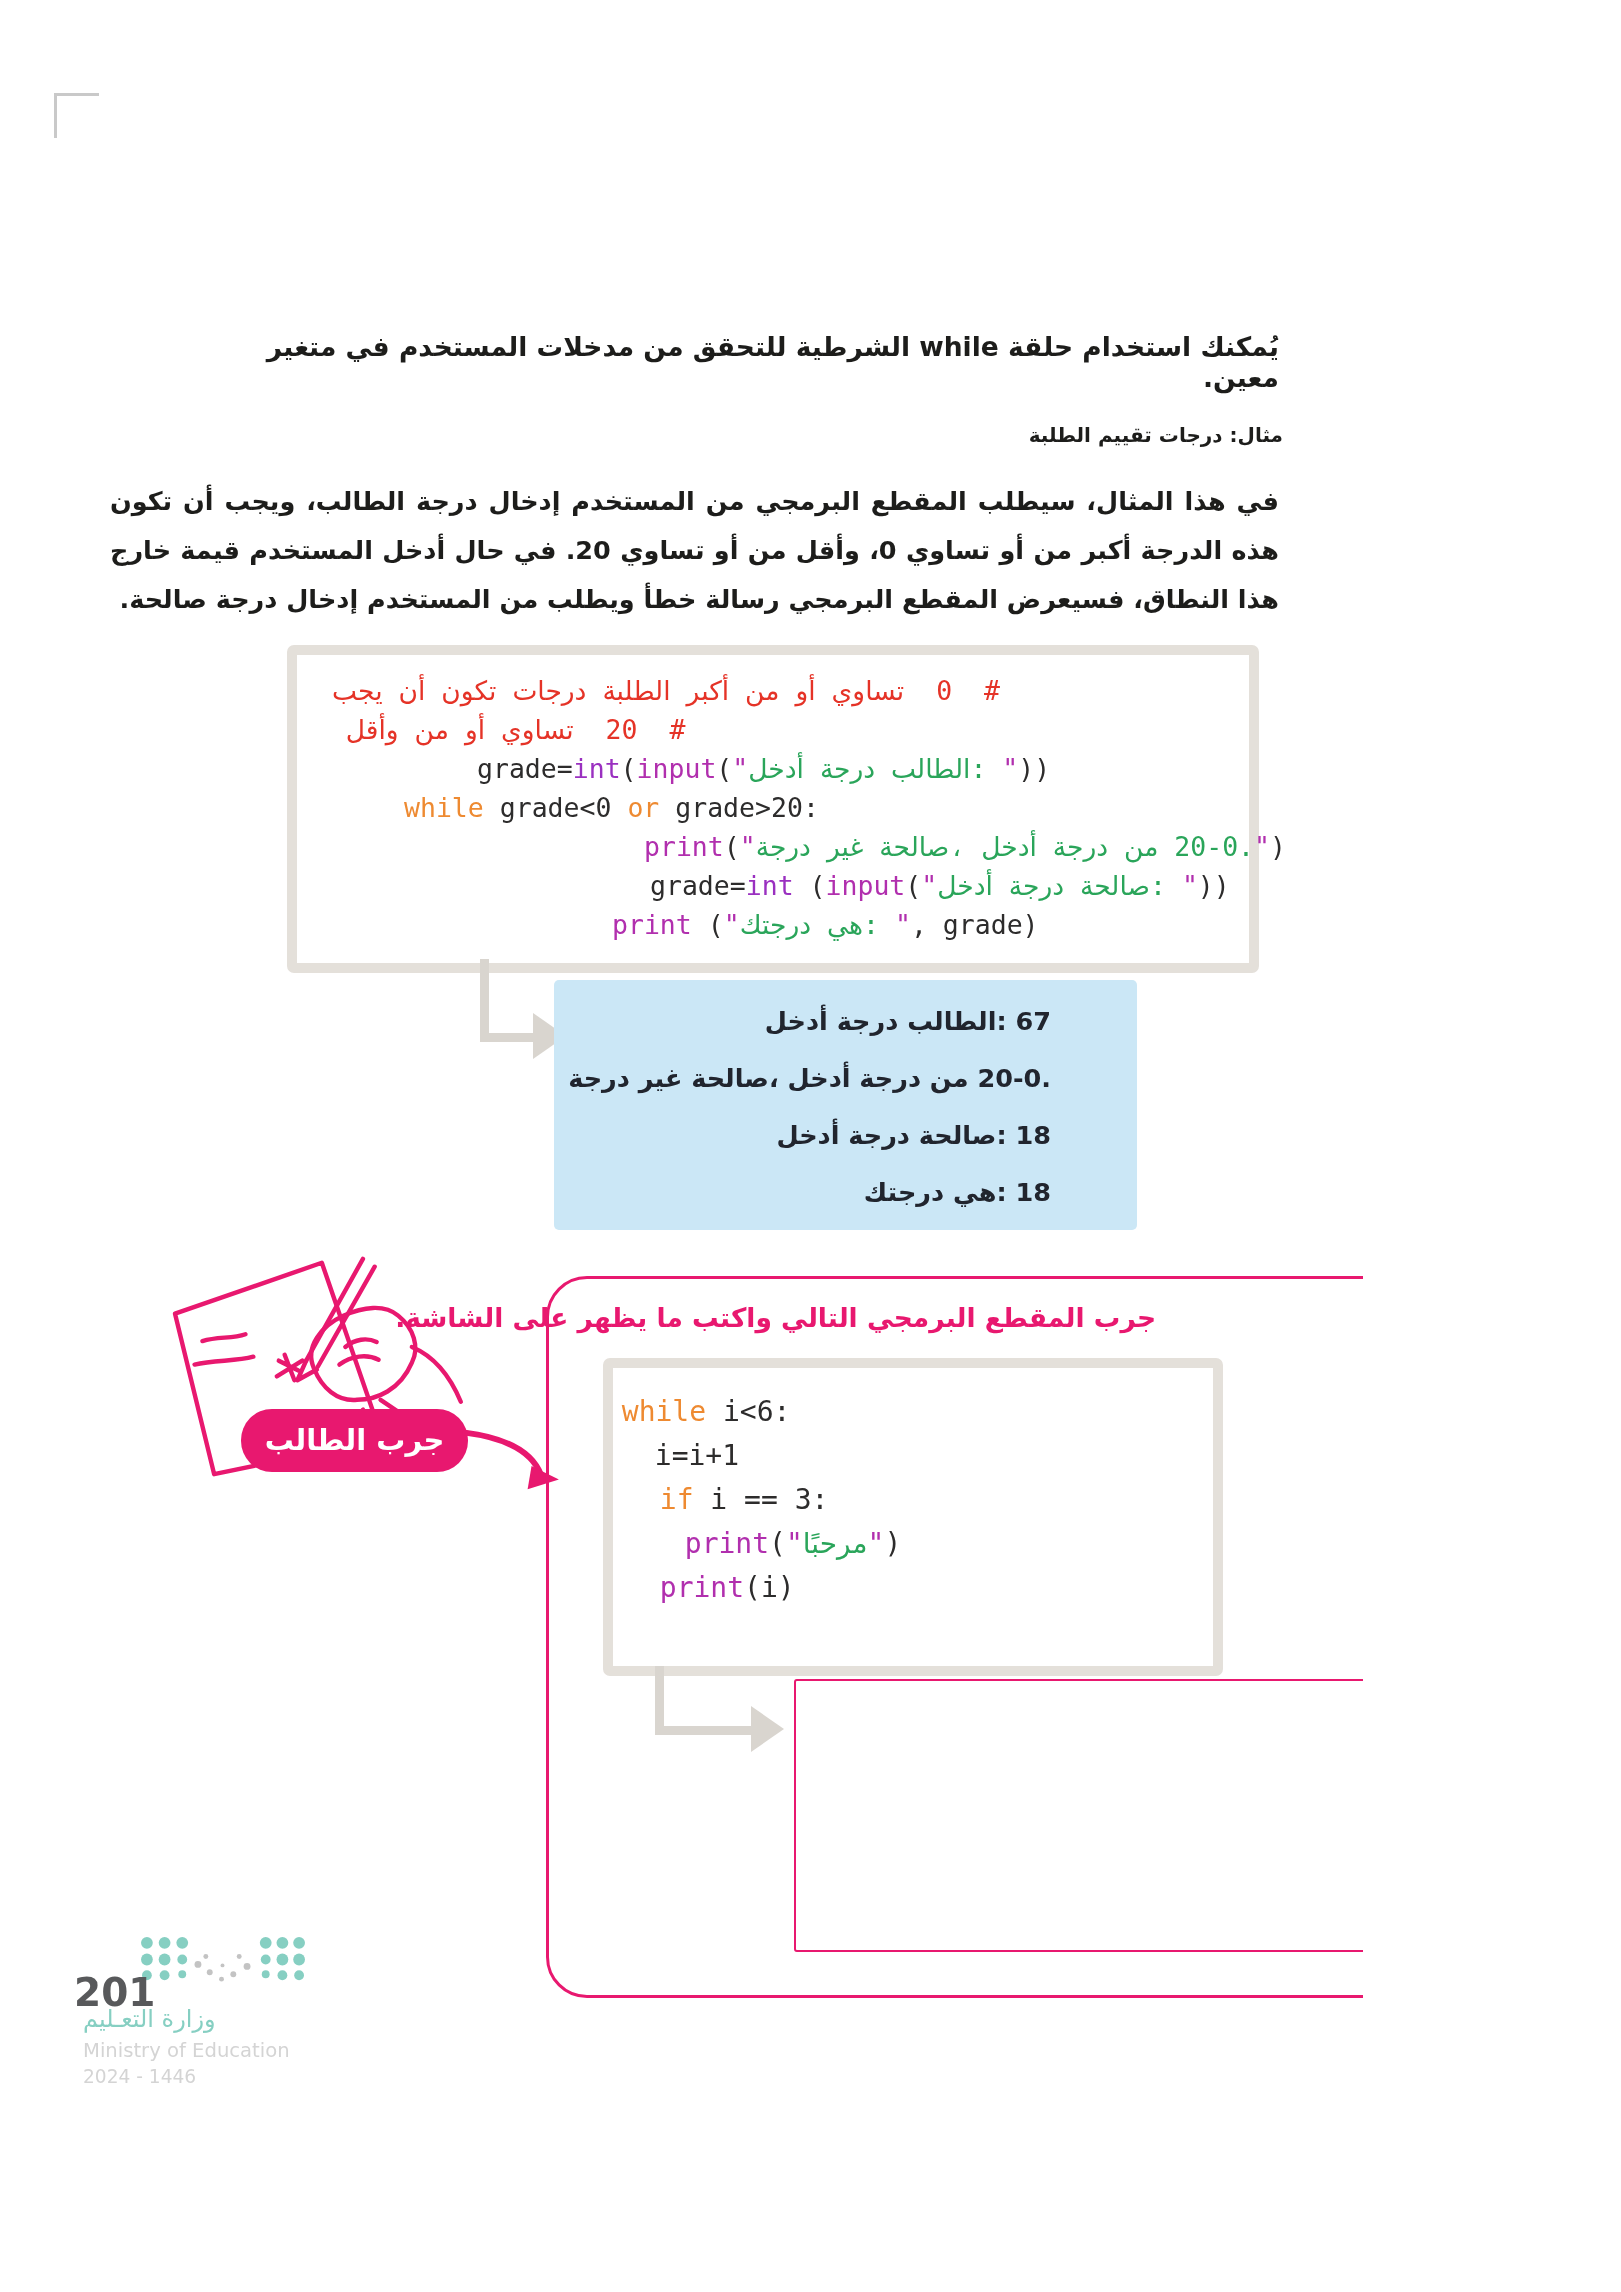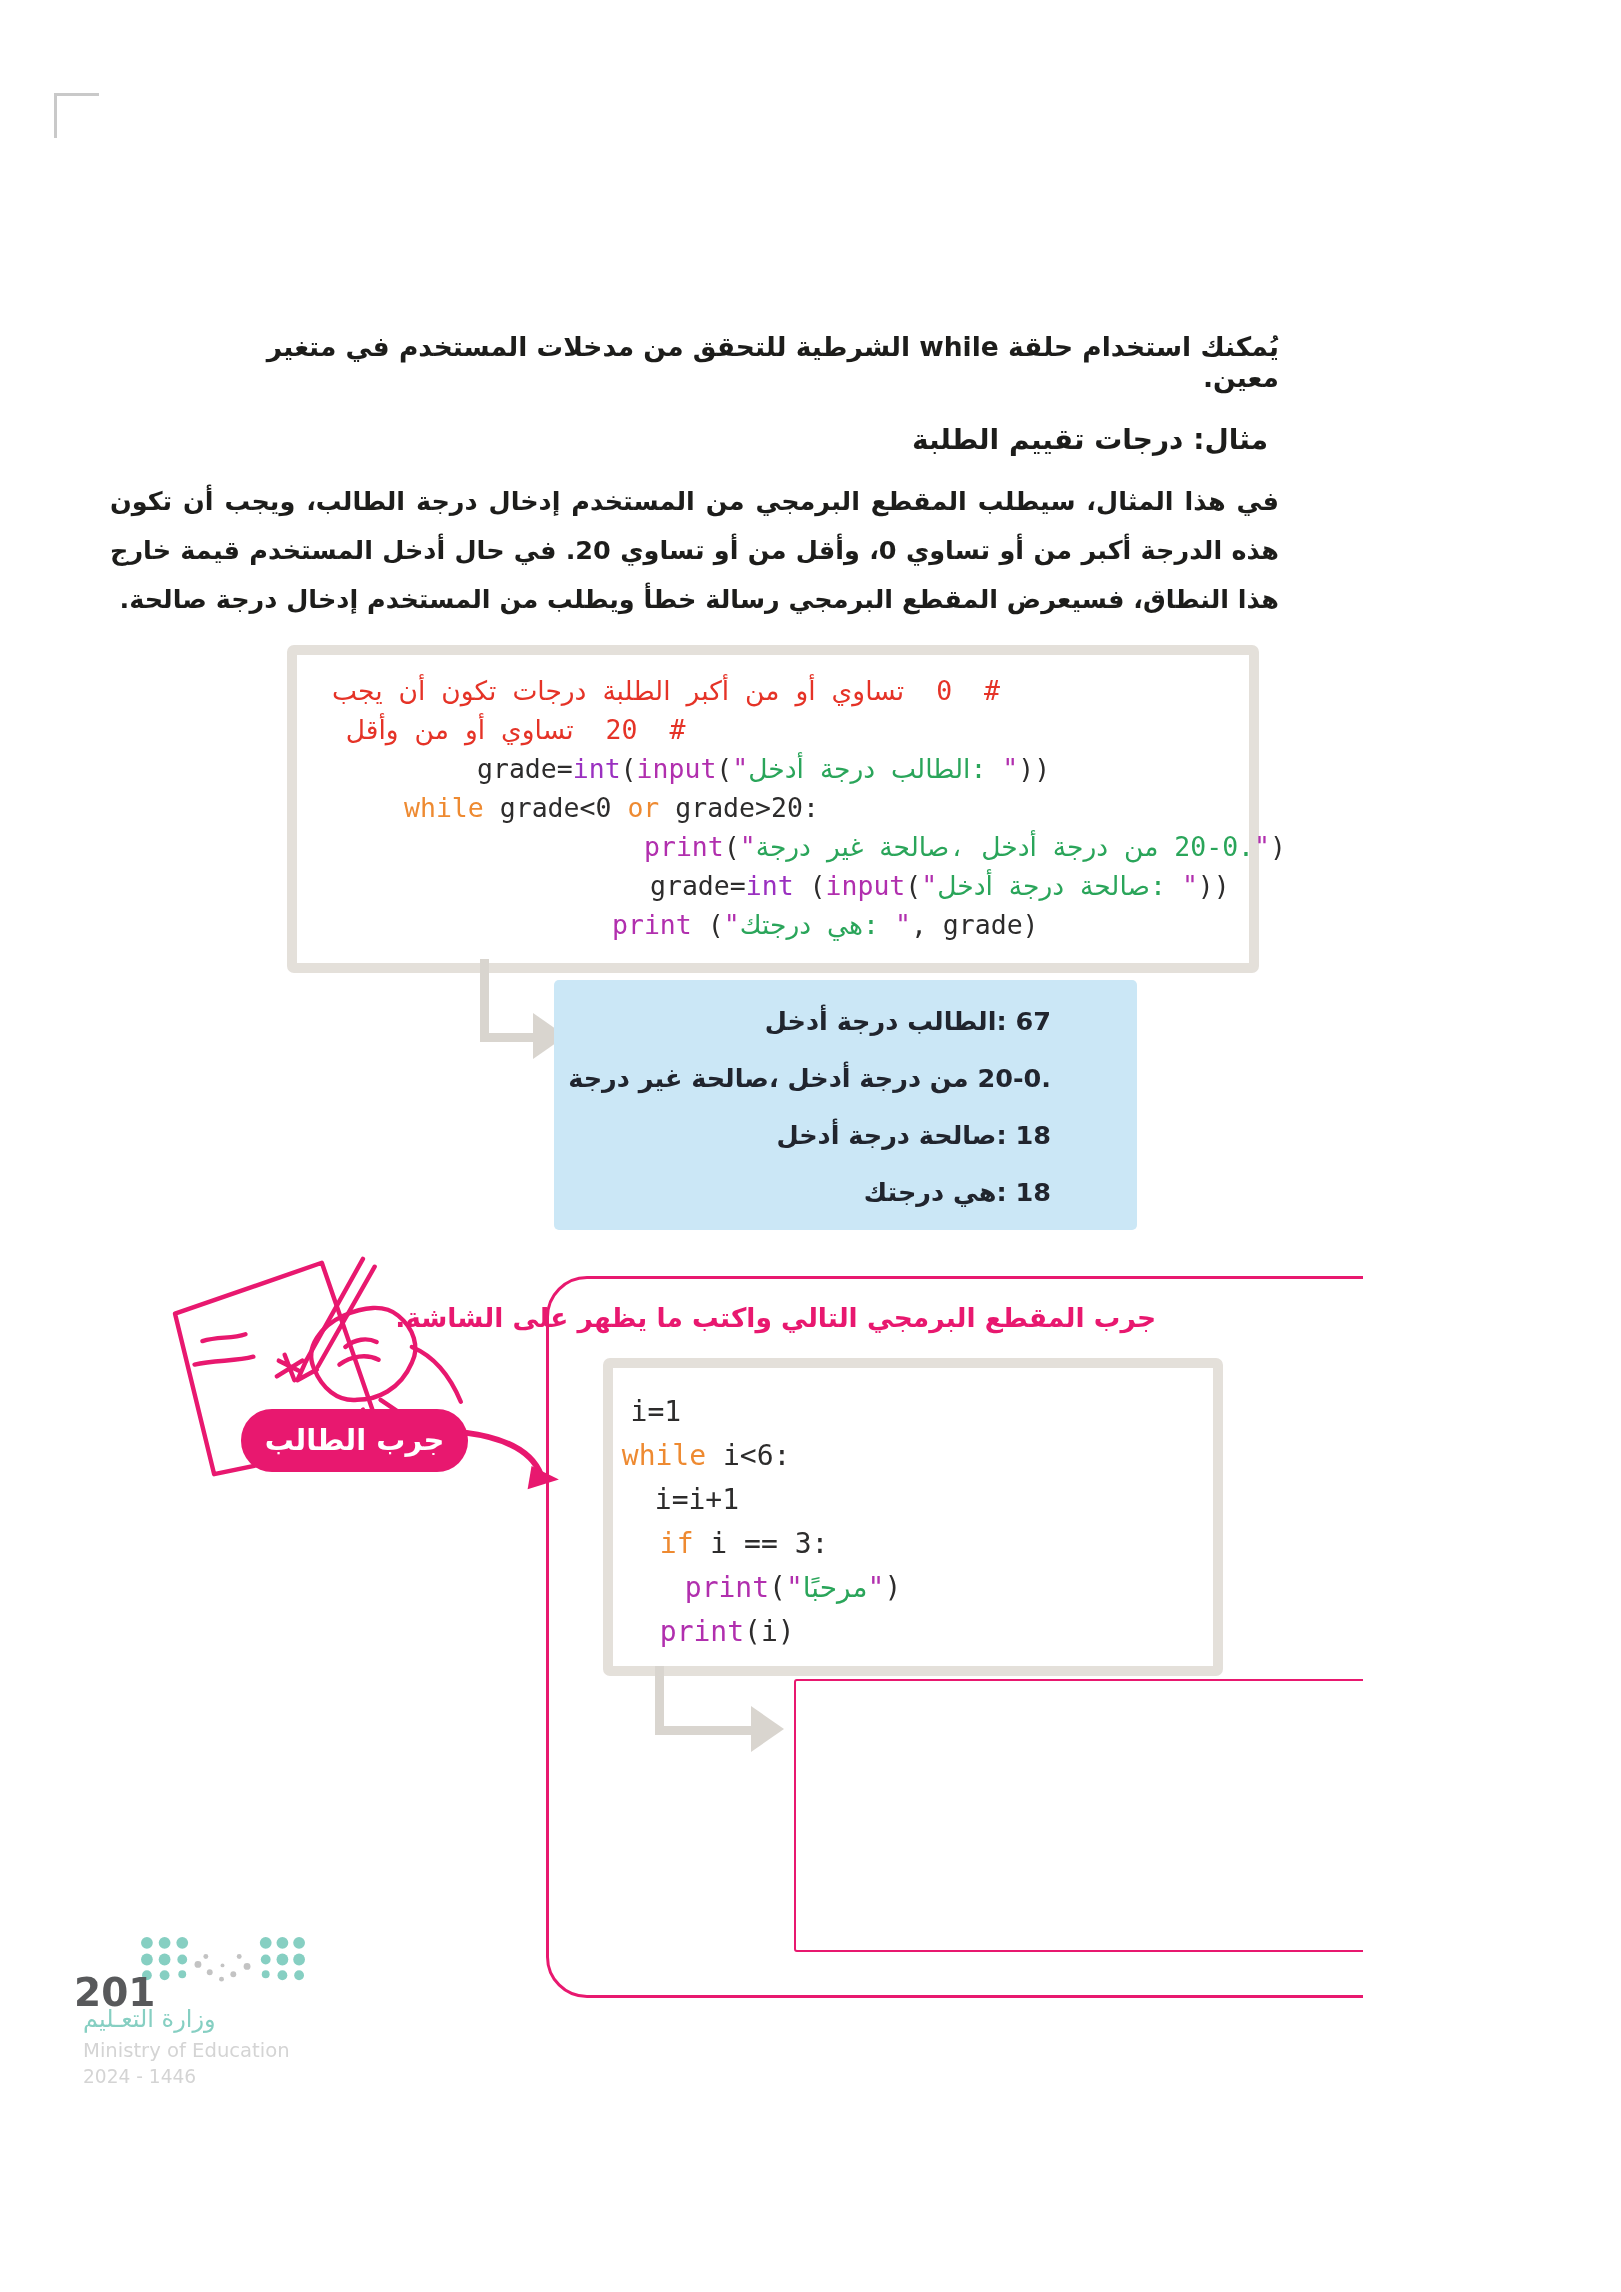--- a/index.html
+++ b/index.html
@@ -9,21 +9,21 @@
   }
   html,body{margin:0;padding:0;background:#ffffff;}
   .page{position:relative;width:1363px;height:2293px;background:#fff;overflow:hidden;
         font-family:"DejaVu Sans","Liberation Sans",sans-serif;color:var(--ink);}
   .abs{position:absolute;}
   
   .mark{position:absolute;background:#c9c9c9;}
   
   .intro{top:331px;right:84px;width:1078px;direction:rtl;text-align:right;
          font-size:26.5px;font-weight:700;}
-  .h1{top:423px;right:95px;direction:rtl;text-align:right;font-size:28px;font-weight:700;}
+  .h1{top:423px;right:80px;direction:rtl;text-align:right;font-size:20px;font-weight:700;}
   .para{top:477px;right:84px;left:110px;direction:rtl;text-align:justify;
         font-size:25.5px;font-weight:700;line-height:49px;}
   
   .codebox{background:#fff;border:10.8px solid var(--grayb);border-radius:7px;}
   .codebox1{left:287px;top:645px;width:919px;height:292px;padding:15.7px 0 0 33px;}
   .codebox2{left:603px;top:1358px;width:591px;height:276px;padding:21.6px 0 0 8.8px;}
   .code-line{direction:ltr;text-align:left;white-space:pre;
              font-family:"DejaVu Sans Mono","Liberation Mono",monospace;}
   .codebox1 .code-line{font-size:26.5px;line-height:39px;}
   .codebox2 .code-line{font-size:28px;line-height:44px;}
@@ -98,21 +98,20 @@
   <div class="out-line"><bdi>أدخل</bdi> <bdi>درجة</bdi> <bdi>الطالب</bdi>: 67</div>
       <div class="out-line"><bdi>درجة</bdi> <bdi>غير</bdi> <bdi>صالحة</bdi>، <bdi>أدخل</bdi> <bdi>درجة</bdi> <bdi>من</bdi> 20-0.</div>
       <div class="out-line"><bdi>أدخل</bdi> <bdi>درجة</bdi> <bdi>صالحة</bdi>: 18</div>
       <div class="out-line"><bdi>درجتك</bdi> <bdi>هي</bdi>: 18</div>
     </div>
 
   <div class="abs panel"></div>
   <div class="abs try-title">جرب المقطع البرمجي التالي واكتب ما يظهر على الشاشة.</div>
 
   <div class="abs codebox codebox2" id="code2">
-      <div class="code-line" style="margin-left: 8.8px;"><span class="pl">i=1</span></div>
       <div class="code-line" style="margin-left: 0;"><span class="kw">while</span><span class="pl"> i&lt;6:</span></div>
       <div class="code-line" style="margin-left: 33px;"><span class="pl">i=i+1</span></div>
       <div class="code-line" style="margin-left: 38px;"><span class="kw">if</span><span class="pl"> i == 3:</span></div>
       <div class="code-line" style="margin-left: 63px;"><span class="fn2">print</span><span class="pl">(</span><span class="q">"</span><span class="str"><bdi>مرحبًا</bdi></span><span class="q">"</span><span class="pl">)</span></div>
       <div class="code-line" style="margin-left: 38px;"><span class="fn2">print</span><span class="pl">(i)</span></div>
     </div>
 
   <div class="conn" style="left:655px;top:1666px;width:8.8px;height:69px"></div>
   <div class="conn" style="left:655px;top:1726px;width:100px;height:8.8px"></div>
   <div class="arrowhead" style="left:751px;top:1706px"></div>

